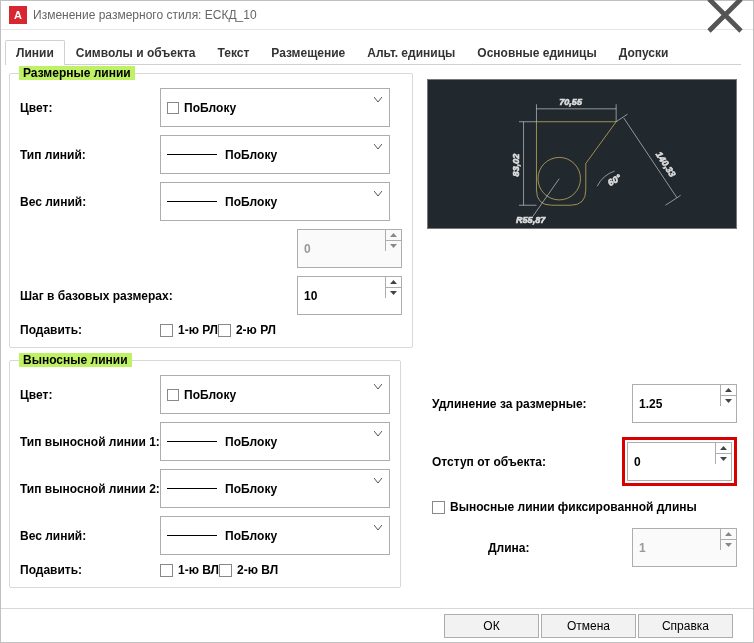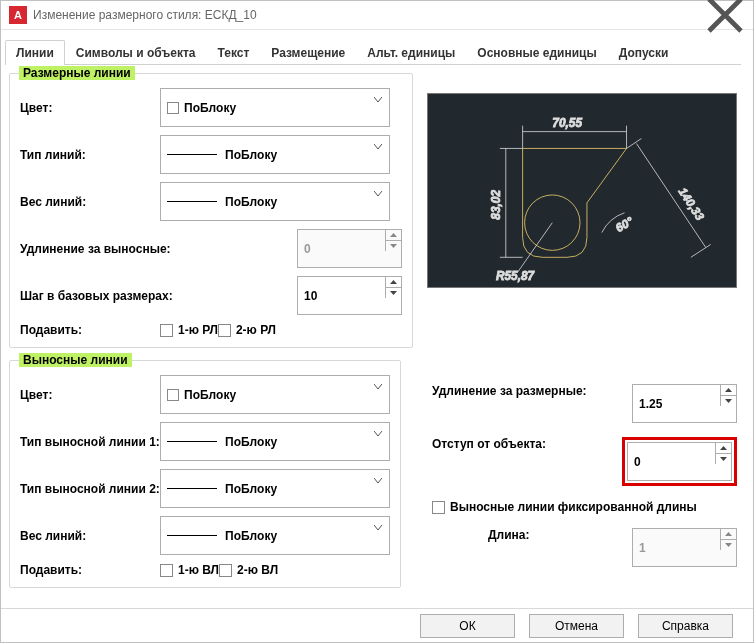--- a/index.html
+++ b/index.html
@@ -28,30 +28,30 @@
   .spin div { flex:1; display:flex; align-items:center; justify-content:center; }
   .spin div:first-child { border-bottom:1px solid #adadad; }
   .spin svg { width:7px; height:4px; }
   .spinner.disabled { color:#999; background:#fafafa; }
   .check { display: inline-flex; align-items: center; }
   .check .box { width:13px; height:13px; border:1px solid #888; margin-right:5px; background:#fff; }
   .swatch { width:12px; height:12px; border:1px solid #888; background:#fff; margin-right:5px; display:inline-block; }
   .line-sample { width:50px; height:1px; background:#000; margin-right:8px; display:inline-block; }
   .upper { display:flex; gap:14px; }
   .upper .left { flex:1; }
-  .preview { width:310px; height:195px; background:#21292e; border:1px solid #777; margin-top:20px; position:relative; }
+  .preview { width:310px; height:150px; background:#21292e; border:1px solid #777; margin-top:6px; position:relative; }
   .preview svg { width:100%; height:100%; }
   .lower { display:flex; gap:31px; }
   .lower .left { flex:1; }
   .lower .right { width:310px; padding-top:24px; }
-  .r-row { display:flex; margin-bottom:14px; }
+  .r-row { display:flex; align-items:center; margin-bottom:14px; }
   .r-lab { flex:1; color:#000; }
   .hili { border:3px solid #d90000; padding:2px; display:inline-block; }
   .hili .spinner { margin:0; }
-  .footer { height:52px; border-top:1px solid #d8d8d8; display:flex; align-items:center; justify-content:flex-end; gap:14px; padding:0 20px; }
+  .footer { height:52px; border-top:1px solid #d8d8d8; display:flex; align-items:center; justify-content:flex-end; gap:2px; padding:0 20px; }
   .btn { width:95px; height:24px; border:1px solid #adadad; background:#f2f2f2; display:flex; align-items:center; justify-content:center; cursor:pointer; }
   .indent { margin-left:56px; }
 </style>
 </head>
 <body>
 
 <div class="window">
   <div class="titlebar">
     <div class="app-icon">A</div>
     <div class="title">Изменение размерного стиля: ЕСКД_10</div>
@@ -112,21 +112,20 @@
                 <span>ПоБлоку</span>
                 <span class="caret">
                     <svg viewBox="0 0 8 6">
                       <path d="M0 0 L4 5 L8 0" fill="none" stroke="#555"></path>
                     </svg>
                   </span>
               </div>
             </div>
 
             <div class="row">
-              <span class="lab-wide">Удлинение за выносные:</span>
               <div style="flex:1"></div>
               <div class="spinner disabled">
                 <span>0</span>
                 <div class="spin">
                     <div>
                       <svg viewBox="0 0 7 4">
                         <path d="M0 4 L3.5 0 L7 4" fill="#888"></path>
                       </svg>
                     </div>
                     <div>

